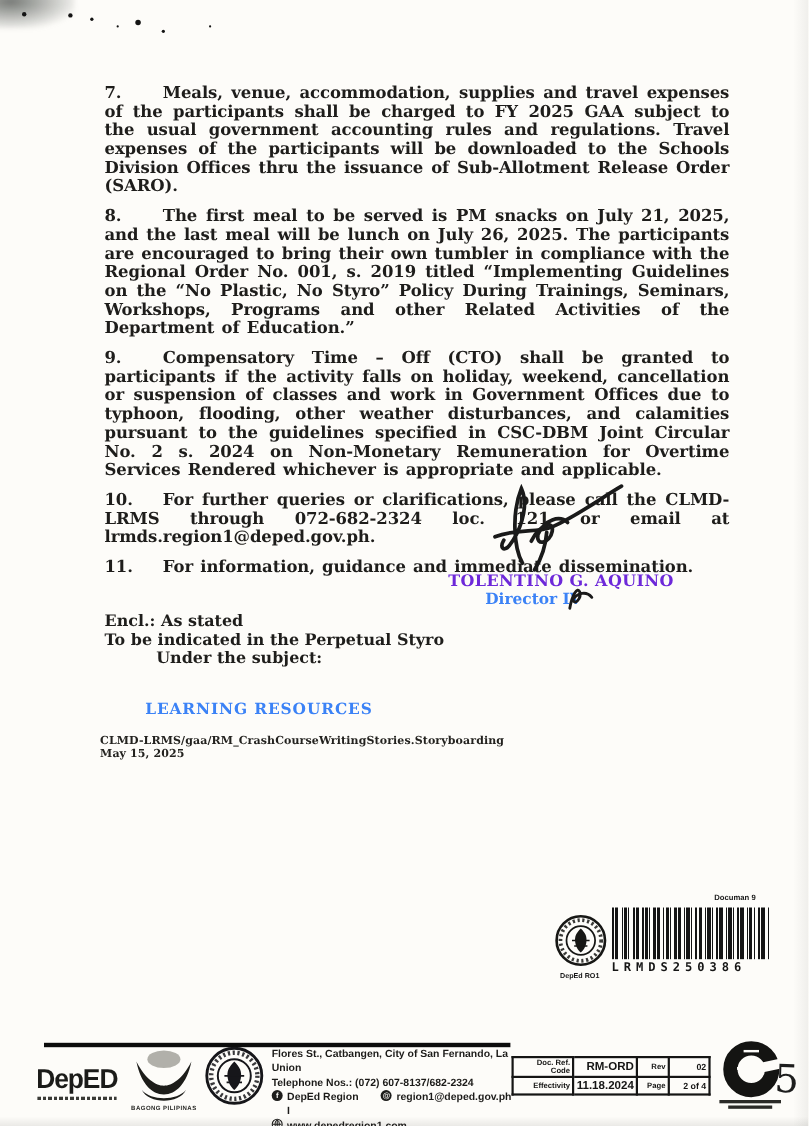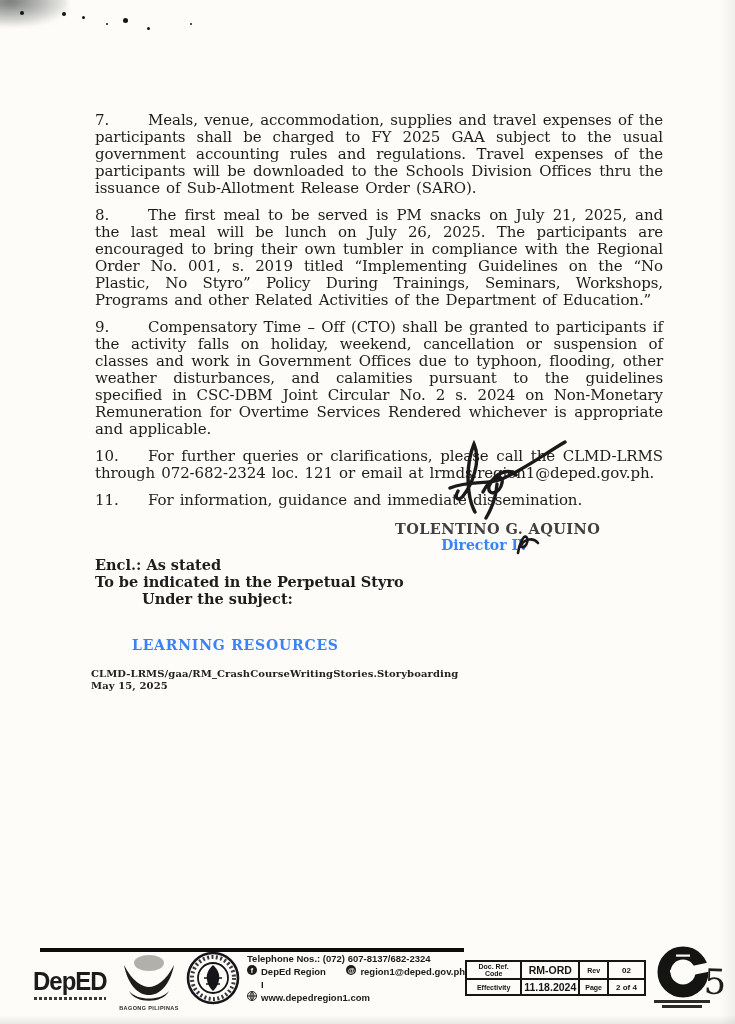--- a/index.html
+++ b/index.html
@@ -25,33 +25,32 @@
     background:linear-gradient(90deg, transparent, rgba(60,60,55,.07));
   }
   .edge-bottom {
     position:absolute; left:0; bottom:0; width:100%; height:9px;
     background:linear-gradient(180deg, transparent, rgba(60,60,55,.10));
   }
 
   
   .content {
     position:absolute; left:95px; top:76px; width:568px;
-    font-size:15px; line-height:17px; font-weight:400;
+    font-size:15px; line-height:17px; font-weight:700;
     text-align:justify; word-spacing:1.5px; letter-spacing:-0.1px;
     color:#1e1d1b;
-    margin-top:36px;
   }
   .content p { margin-bottom:10px; }
   .pnum { display:inline-block; width:53px; }
 
   
   .sig-svg { position:absolute; left:445px; top:438px; }
   .sig-name {
     position:absolute; left:395px; top:520px; width:230px;
-    font-weight:700; font-size:14.5px; letter-spacing:.4px; color:#404040;
+    text-align:center; font-weight:700; font-size:14.5px; letter-spacing:.4px; color:#6d28d9;
   }
   .sig-title {
     position:absolute; left:395px; top:537px; width:180px;
     text-align:center; font-weight:700; font-size:14px; color:#3b82f6;
   }
   .flourish-svg { position:absolute; left:512px; top:531px; }
 
   
   .closing {
     position:absolute; left:95px; top:556px;
@@ -123,21 +122,21 @@
     width:10px; height:10px; border-radius:50%; background:#1d1d1b; color:#fdfcf9;
     font-size:7px; font-weight:700; flex:0 0 auto;
     font-family:"Liberation Sans", sans-serif;
   }
   .mini-gap { width:10px; }
 
   .foot-table {
     position:absolute; left:465px; top:960px; width:181px;
     border-collapse:collapse; font-family:"Liberation Sans", sans-serif; color:#151514;
   }
-  .foot-table td { border:2px solid #151514; text-align:center; padding:1px 2px; }
+  .foot-table td { border:2px solid #151514; text-align:right; padding:1px 2px; }
   .foot-table .lbl { font-size:7px; font-weight:700; width:56px; }
   .foot-table .val-big { font-size:10.5px; font-weight:700; width:58px; }
   .foot-table .lbl2 { font-size:7px; font-weight:700; width:29px; }
   .foot-table .val-sm { font-size:8px; font-weight:700; width:38px; }
 
   .cert-badge { position:absolute; left:656px; top:946px; }
   .cert-caption {
     position:absolute; left:654px; top:1000px; width:56px;
     display:flex; flex-direction:column; gap:2px;
   }
@@ -192,20 +191,33 @@
     <div>To be indicated in the Perpetual Styro</div>
     <div class="indent">Under the subject:</div>
   </div>
   <div class="subject">LEARNING RESOURCES</div>
 
   <div class="footnote">
     <div>CLMD-LRMS/gaa/RM_CrashCourseWritingStories.Storyboarding</div>
     <div>May 15, 2025</div>
   </div>
 
+  <div class="stamp">
+    <div class="stamp-label">Documan 9</div>
+    <svg class="stamp-seal" width="48" height="48" viewBox="0 0 48 48">
+      <circle cx="24" cy="24" r="22" fill="none" stroke="#171715" stroke-width="2.4"></circle>
+      <circle cx="24" cy="24" r="18.5" fill="none" stroke="#171715" stroke-width="3.4" stroke-dasharray="2 2.4" opacity=".85"></circle>
+      <circle cx="24" cy="24" r="13" fill="none" stroke="#171715" stroke-width="1.6"></circle>
+      <path d="M24,13 C28,17 30,20 29,26 C28,31 26,33 24,35 C22,33 20,31 19,26 C18,20 20,17 24,13 Z" fill="#171715"></path>
+      <path d="M16,24 h16 M18,29 h12" stroke="#171715" stroke-width="1.4"></path>
+    </svg>
+    <div class="stamp-seal-label">DepEd RO1</div>
+    <div class="barcode"></div>
+    <div class="barcode-text">LRMDS250386</div>
+  </div>
 
   <div class="footer-rule"></div>
 
   <div class="deped-wordmark">DepED</div>
   <div class="deped-wordmark-sub"></div>
 
   <svg class="bagong-logo" width="62" height="52" viewBox="0 0 62 52">
     <ellipse cx="31" cy="10" rx="15" ry="8" fill="#97978f" opacity=".75"></ellipse>
     <path d="M6,12 C14,28 24,34 31,34 C38,34 48,28 56,12 C52,32 42,42 31,42 C20,42 10,32 6,12 Z" fill="#1d1d1a"></path>
     <path d="M11,38 C19,48 43,48 51,38 C45,51 17,51 11,38 Z" fill="#1d1d1a"></path>
@@ -214,20 +226,21 @@
 
   <svg class="footer-seal" width="54" height="54" viewBox="0 0 54 54">
     <circle cx="27" cy="27" r="25" fill="none" stroke="#16161a" stroke-width="2.6"></circle>
     <circle cx="27" cy="27" r="21" fill="none" stroke="#16161a" stroke-width="4" stroke-dasharray="2 2.4" opacity=".85"></circle>
     <circle cx="27" cy="27" r="15" fill="none" stroke="#16161a" stroke-width="1.8"></circle>
     <path d="M27,14 C32,19 34,23 33,29 C32,35 29,38 27,40 C25,38 22,35 21,29 C20,23 22,19 27,14 Z" fill="#16161a"></path>
     <path d="M18,27 h18 M20,33 h14" stroke="#16161a" stroke-width="1.6"></path>
   </svg>
 
   <div class="contact">
+    <div>Flores St., Catbangen, City of San Fernando, La Union</div>
     <div>Telephone Nos.: (072) 607-8137/682-2324</div>
     <div class="contact-row">
       <span class="mini-icon">f</span>
       <span>DepEd Region I</span>
       <span class="mini-gap"></span>
       <span class="mini-icon">@</span>
       <span>region1@deped.gov.ph</span>
     </div>
     <div class="contact-row">
       <span class="mini-icon" style="background:transparent;border:1.5px solid #1d1d1b;color:#1d1d1b;">

